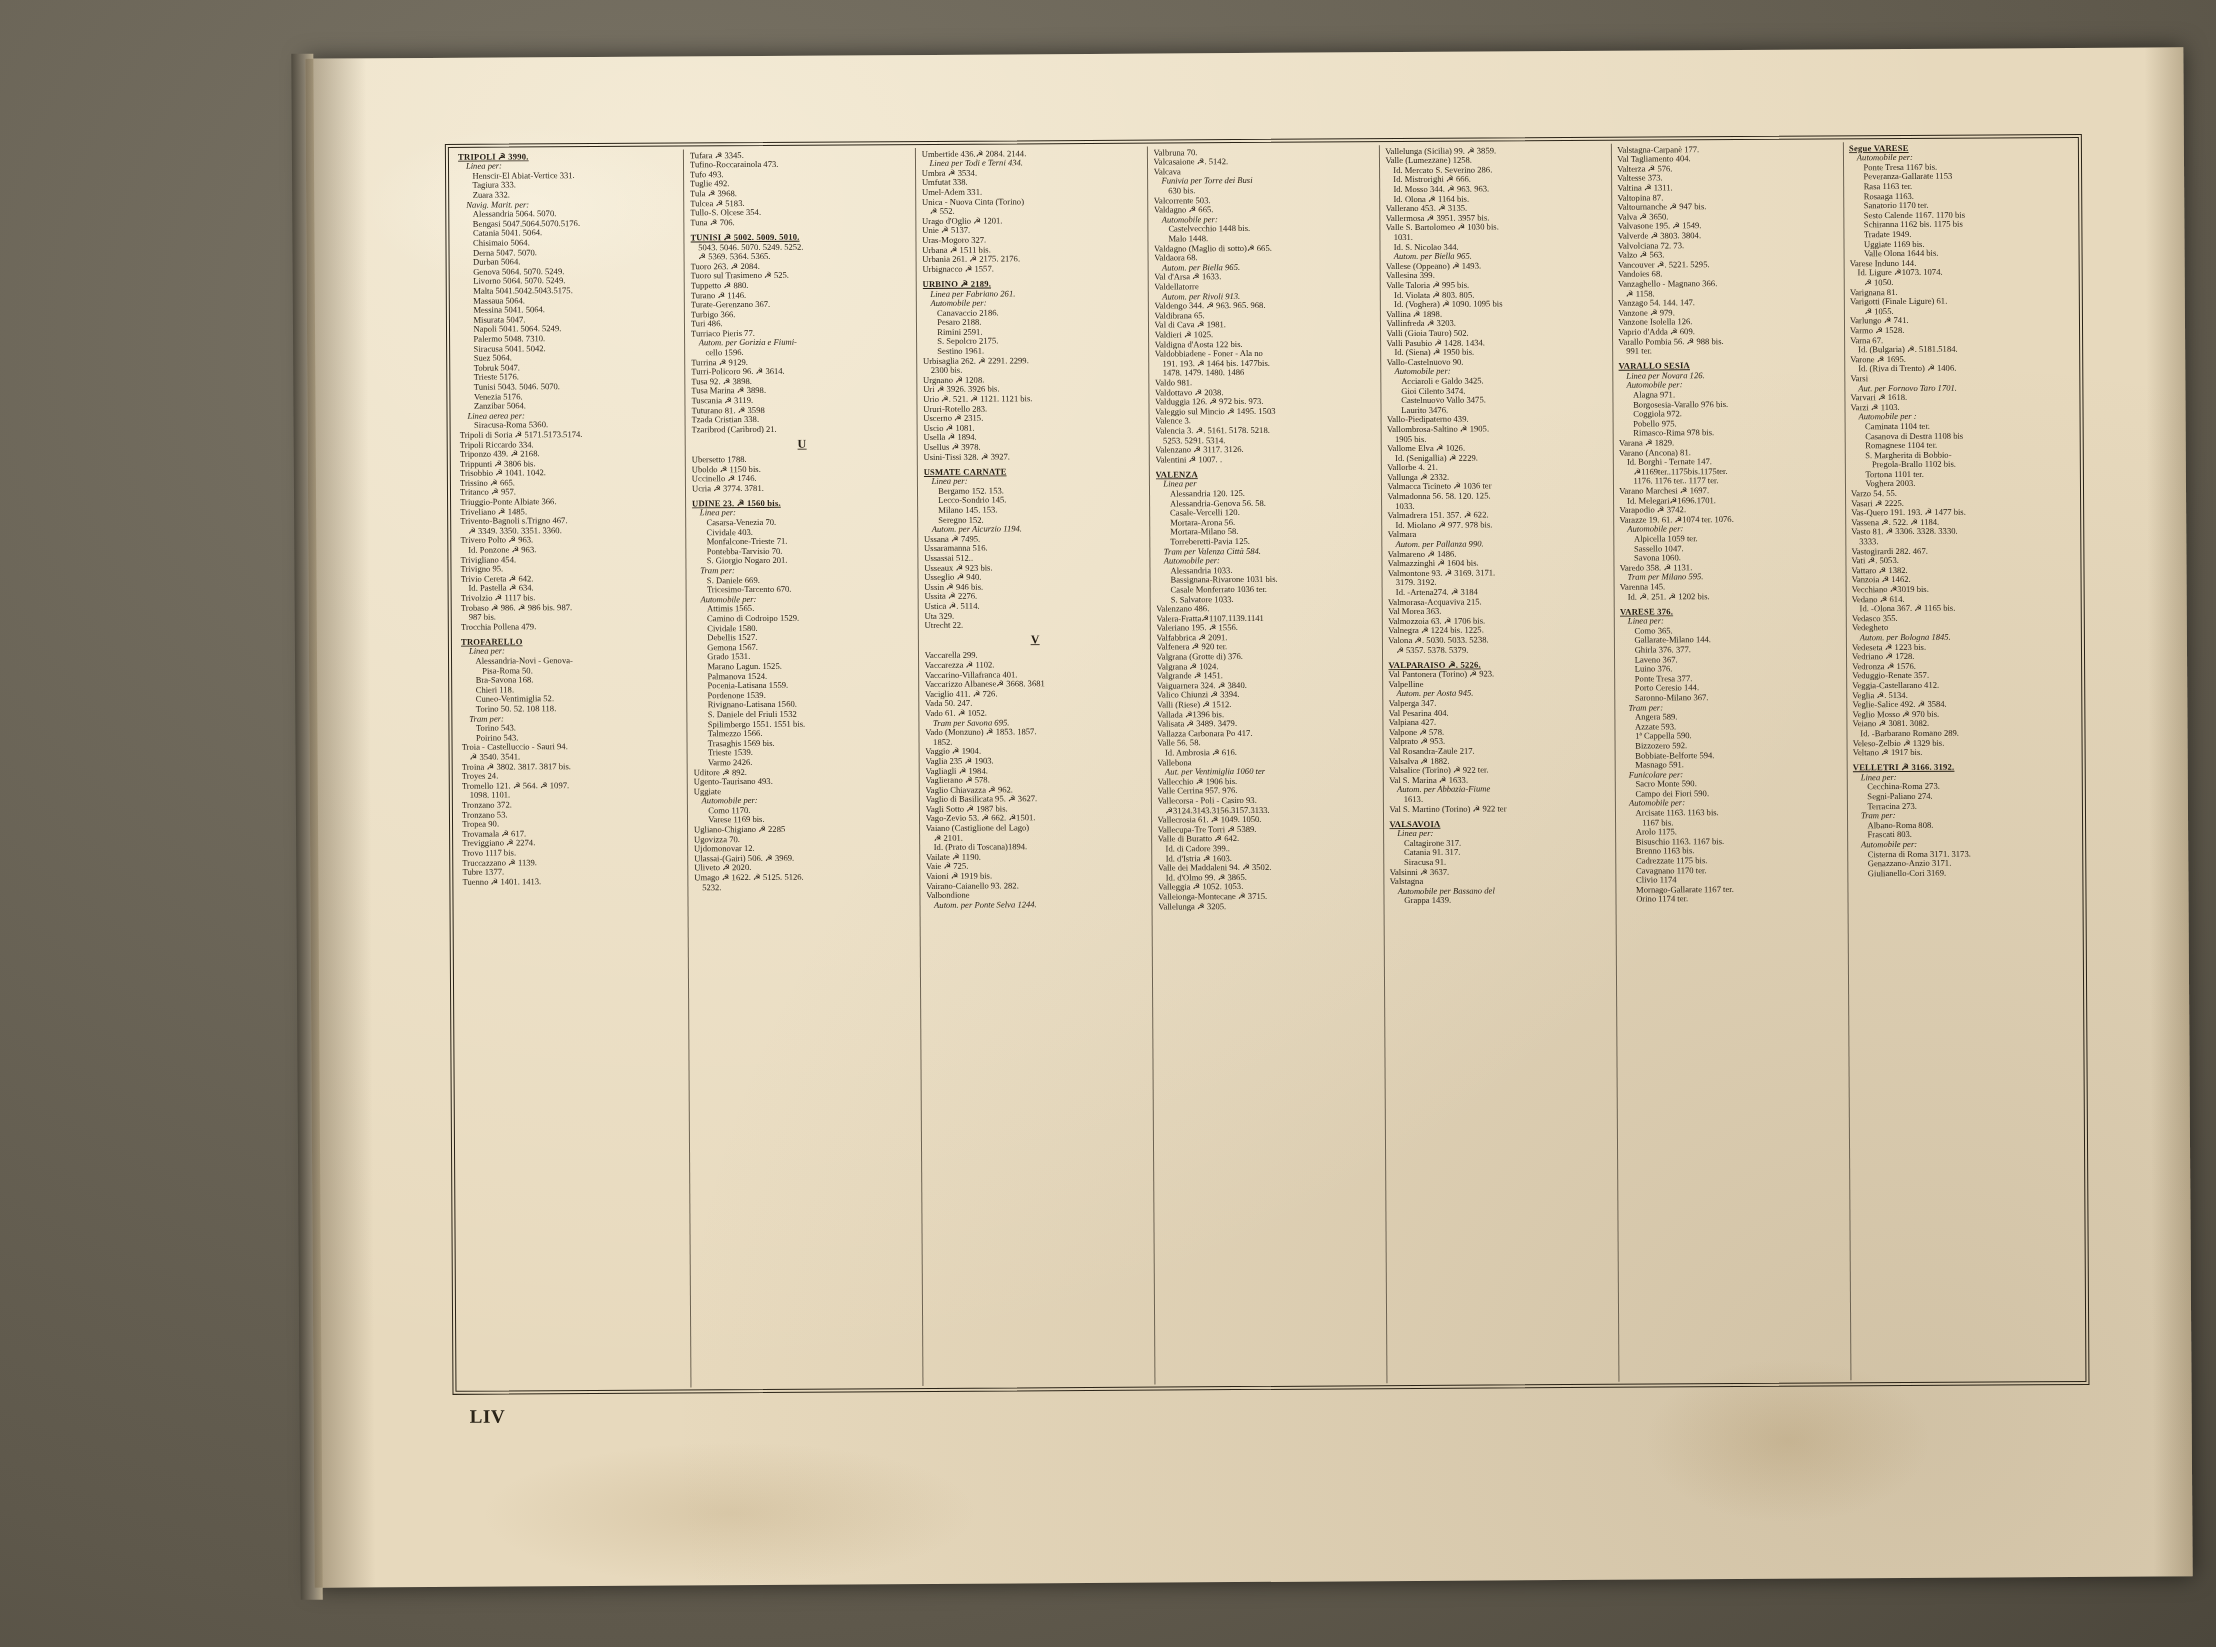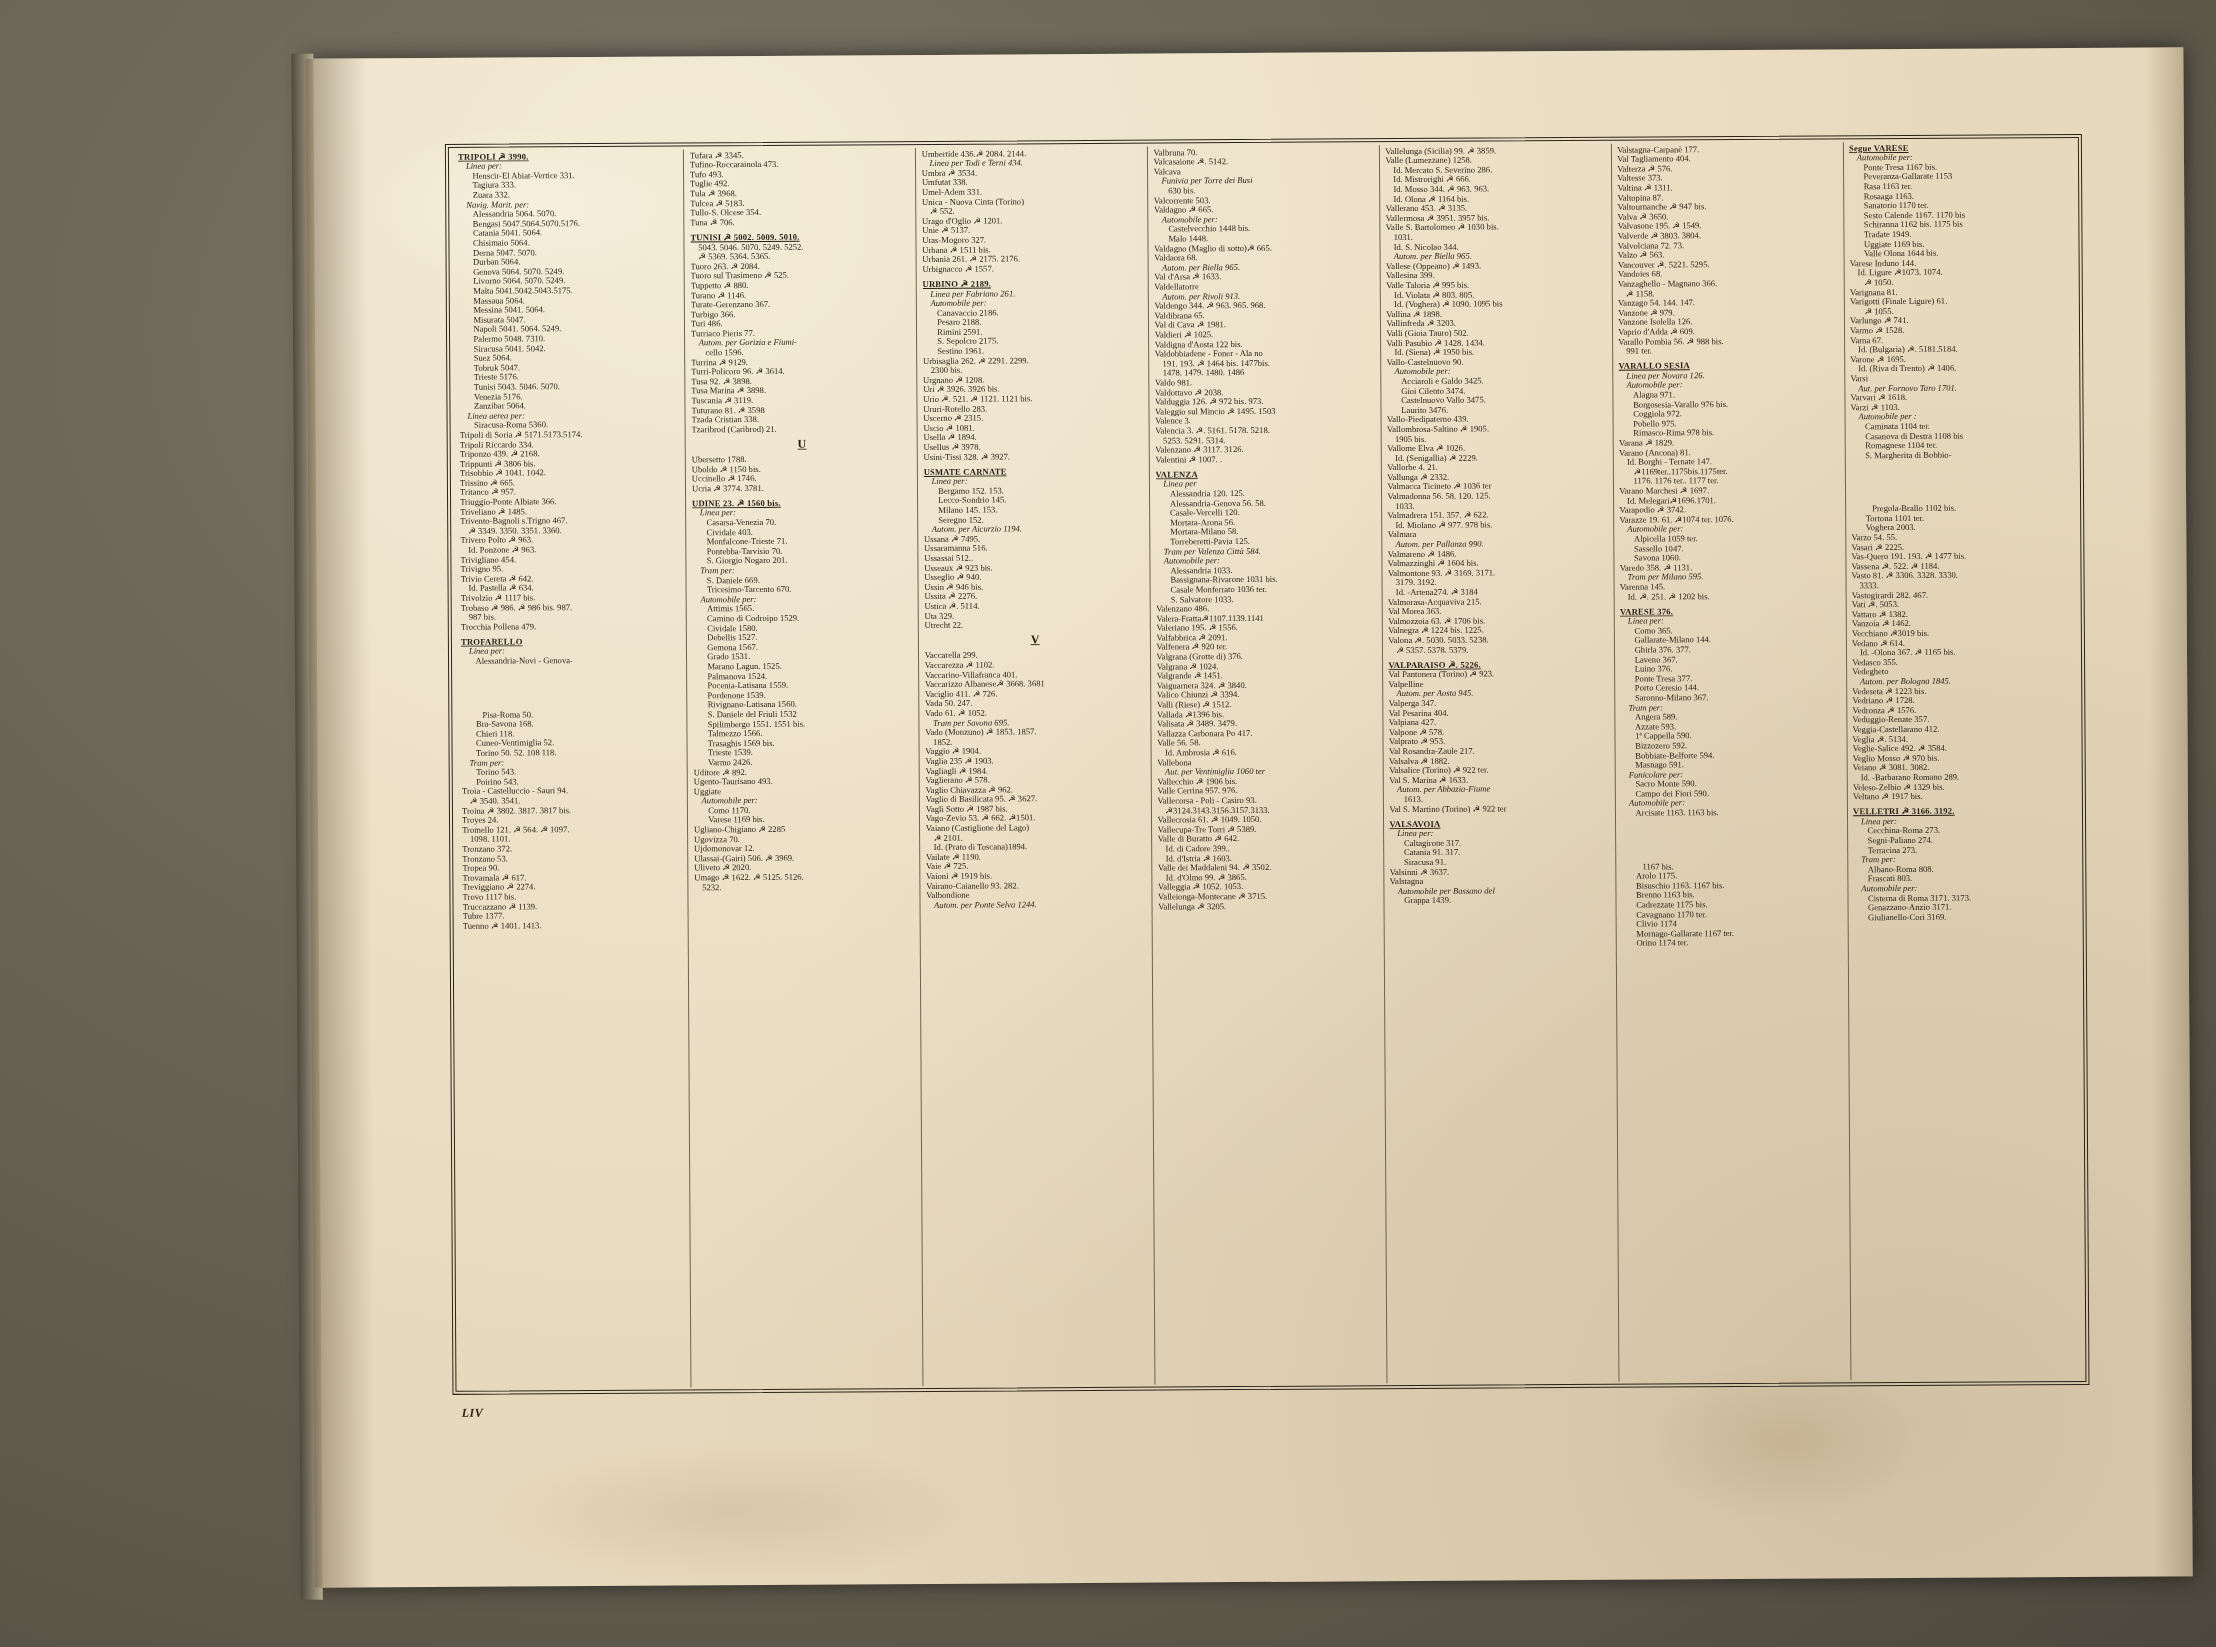--- a/index.html
+++ b/index.html
@@ -29,24 +29,24 @@
   #frame:after{content:"";position:absolute;left:2.2px;top:2.2px;right:2.2px;bottom:2.2px;border:0.6px solid #2b2418;}
   #cols{position:absolute;left:6.6px;top:5.5px;right:6.6px;bottom:5.5px;display:flex;}
   .col{flex:1 1 0;padding:2.2px 4.4px 0 5.5px;position:relative;}
   .col + .col{border-left:0.6px solid #6d6352;}
   .col-inner{font-size:8.6px;line-height:9.6px;color:#241d13;letter-spacing:0;}
   .e{white-space:nowrap;overflow:hidden;text-overflow:clip;}
   .hd{font-weight:bold;letter-spacing:0.2px;text-decoration:underline;}
   .it{font-style:italic;}
   .i1{padding-left:7.8px;}
   .i2{padding-left:14.4px;}
-  .i3{padding-left:21px;margin-top:44px;}
+  .i3{padding-left:21px;}
   .sp{height:5.5px;}
-  .pgnum{position:absolute;left:148px;top:1348px;font-size:12px;font-weight:bold;
-     color:#2b2418;letter-spacing:0.6px;font-family:"Liberation Serif",serif;font-style:italic;}
+  .pgnum{position:absolute;left:156px;top:1348px;font-size:19px;font-weight:bold;
+     color:#2b2418;letter-spacing:0.6px;font-family:"Liberation Serif",serif;}
   
   .blot{position:absolute;border-radius:50%;pointer-events:none;}
   #b1{left:1330px;top:1308px;width:288px;height:166px;background:radial-gradient(ellipse,rgba(150,120,70,.22),rgba(150,120,70,0) 70%);}
   #b2{left:166px;top:1385px;width:499px;height:144px;background:radial-gradient(ellipse,rgba(150,120,70,.18),rgba(150,120,70,0) 70%);}
   #b3{left:55px;top:66px;width:332px;height:166px;background:radial-gradient(ellipse,rgba(255,252,240,.35),rgba(255,252,240,0) 70%);}
 </style>
 </head>
 <body>
 
 <div id="page">

